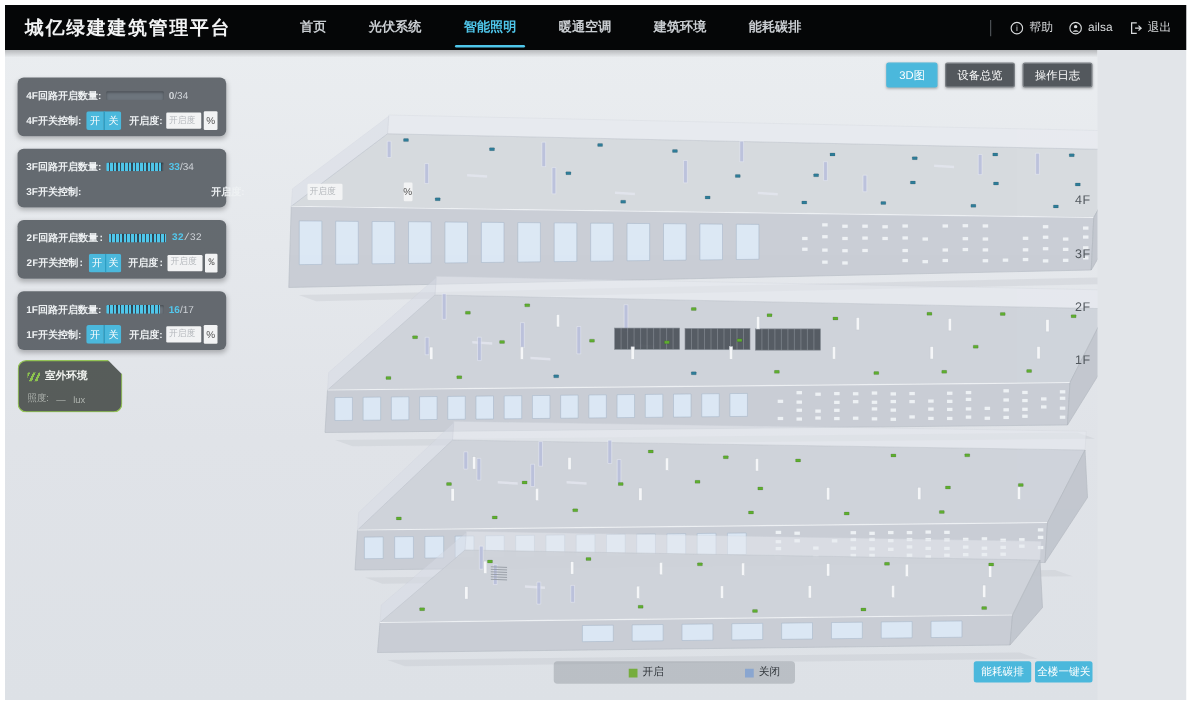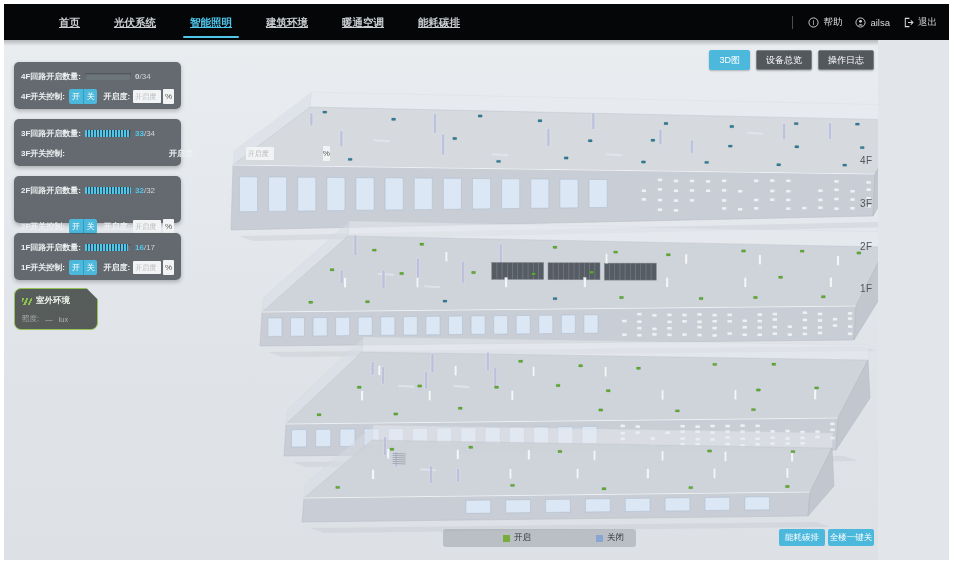--- a/index.html
+++ b/index.html
@@ -2,21 +2,21 @@
 <html><head>
 <meta charset="utf-8">
 <style>
   html,body{margin:0;padding:0;}
   body{width:953px;height:564px;background:#ffffff;font-family:"Liberation Sans",sans-serif;position:relative;overflow:hidden;}
   .app{position:absolute;left:4px;top:4px;width:945px;height:556px;background:#e2e5e9;}
   
   header{position:absolute;left:0;top:0;width:945px;height:36px;background:#050607;display:flex;align-items:center;z-index:30;}
   .hdr-title{color:#f2f3f4;font-size:15px;font-weight:bold;letter-spacing:1.5px;margin-left:16px;white-space:nowrap;}
   nav{display:flex;margin-left:38px;height:36px;}
-  .nav-item{position:relative;color:#c9cdd1;font-size:10.5px;font-weight:bold;line-height:36px;padding:0 17px;cursor:pointer;white-space:nowrap;text-decoration:underline;}
+  .nav-item{position:relative;color:#c9cdd1;font-size:10.5px;font-weight:bold;line-height:36px;padding:0 17px;cursor:pointer;white-space:nowrap;}
   .nav-item.active{color:#4fc6ea;}
   .nav-item.active::after{content:"";position:absolute;left:10px;right:10px;bottom:2px;height:2px;background:#4fc6ea;border-radius:1px;}
   .hdr-right{margin-left:auto;margin-right:12px;display:flex;align-items:center;gap:13px;color:#d8dadc;font-size:9.5px;}
   .hdr-sep{width:1px;height:13px;background:#4a4e52;margin-right:2px;}
   .hdr-item{display:flex;align-items:center;gap:4px;cursor:pointer;white-space:nowrap;}
   .hicon{width:11px;height:11px;display:inline-block;}
   
   main{position:absolute;left:0;top:36px;width:874px;height:520px;background:linear-gradient(180deg,#eaedf0 0%,#e0e3e8 60%,#dde1e6 100%);overflow:hidden;}
   main::before{content:"";position:absolute;left:0;top:0;width:100%;height:6px;background:linear-gradient(rgba(0,0,0,.22),rgba(0,0,0,0));z-index:5;pointer-events:none;}
   #scene{position:absolute;left:0;top:0;z-index:1;}
@@ -52,26 +52,27 @@
   .leg-item{display:flex;align-items:center;gap:4px;font-size:8.5px;color:#2e3338;padding-left:48px;}
   .leg-sq{width:7px;height:7px;display:inline-block;}
   .bulk{position:absolute;right:4px;top:489px;display:flex;gap:3px;z-index:10;}
   .bulkbtn{width:46px;height:17px;background:#4bb8dc;color:#fff;font-size:8.5px;border:none;border-radius:2px;cursor:pointer;display:flex;align-items:center;justify-content:center;white-space:nowrap;font-family:inherit;}
 </style>
 </head>
 <body>
 
 <div class="app">
   <header>
+    <div class="hdr-title">城亿绿建建筑管理平台</div>
     <nav id="nav">
         <div class="nav-item">首页</div>
         <div class="nav-item">光伏系统</div>
         <div class="nav-item active">智能照明</div>
+        <div class="nav-item">暖通空调</div>
         <div class="nav-item">建筑环境</div>
-        <div class="nav-item">暖通空调</div>
         <div class="nav-item">能耗碳排</div>
       </nav>
     <div class="hdr-right">
       <span class="hdr-sep"></span>
       <span class="hdr-item">
         <svg class="hicon" viewBox="0 0 12 12">
             <circle cx="6" cy="6" r="5" fill="none" stroke="#d8dadc" stroke-width="1"></circle>
             <text x="6" y="8.6" font-size="7.5" fill="#d8dadc" text-anchor="middle" font-family="Liberation Sans,sans-serif">i</text>
           </svg>
         <span>帮助</span>
@@ -587,29 +588,29 @@
             <span class="lbl">3F开关控制:</span>
             <div class="grp">
               <button class="sw">开</button>
               <button class="sw">关</button>
             </div>
             <span class="lbl2">开启度:</span>
             <input class="opin" placeholder="开启度" style="">
             <button class="pct">%</button>
           </div>
         </div>
-        <div class="panel" style="top: 136px;">
+        <div class="panel" style="top: 136px; font-family: Liberation Mono, monospace;">
           <div class="prow">
             <span class="lbl">2F回路开启数量:</span>
             <div class="bar">
               <div class="fill" style="width: 100%;"></div>
             </div>
             <span class="val"><b class="num">32</b><span class="den">/32</span></span>
           </div>
-          <div class="prow" style="margin-top: 20px;">
+          <div class="prow" style="margin-top: 4px;">
             <span class="lbl">2F开关控制:</span>
             <div class="grp">
               <button class="sw">开</button>
               <button class="sw">关</button>
             </div>
             <span class="lbl2">开启度:</span>
             <input class="opin" placeholder="开启度" style="">
             <button class="pct">%</button>
           </div>
         </div>

